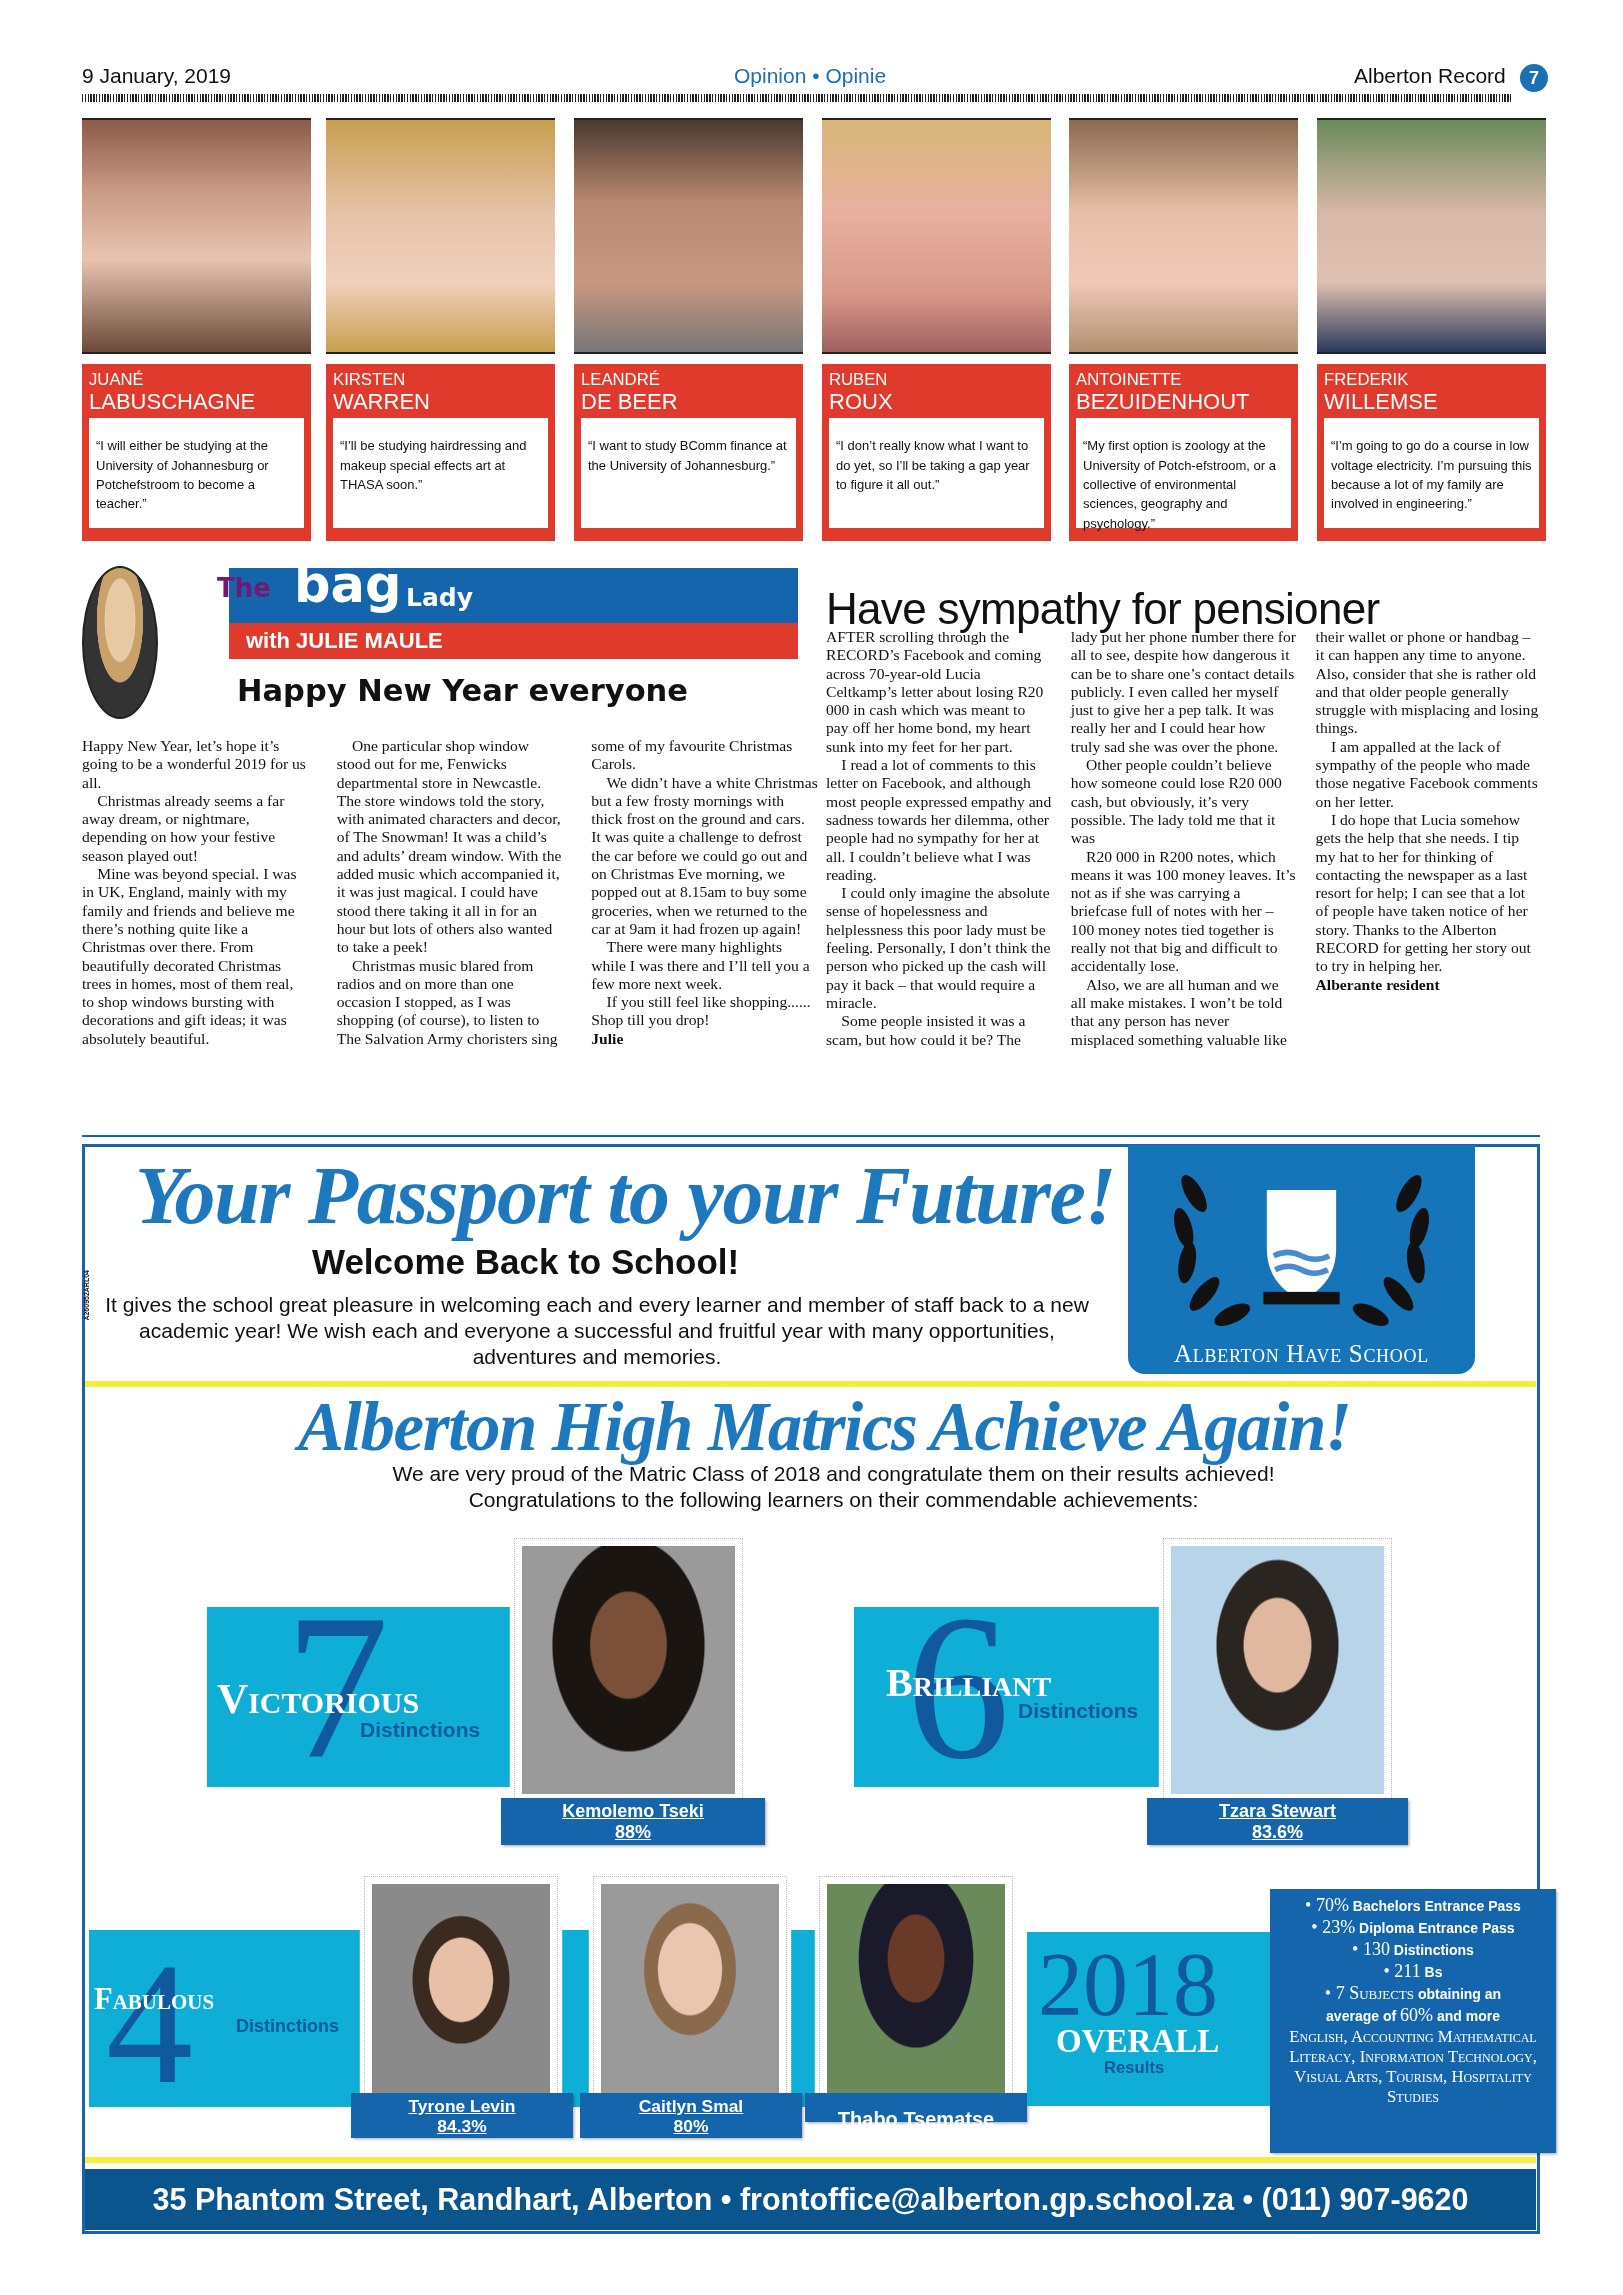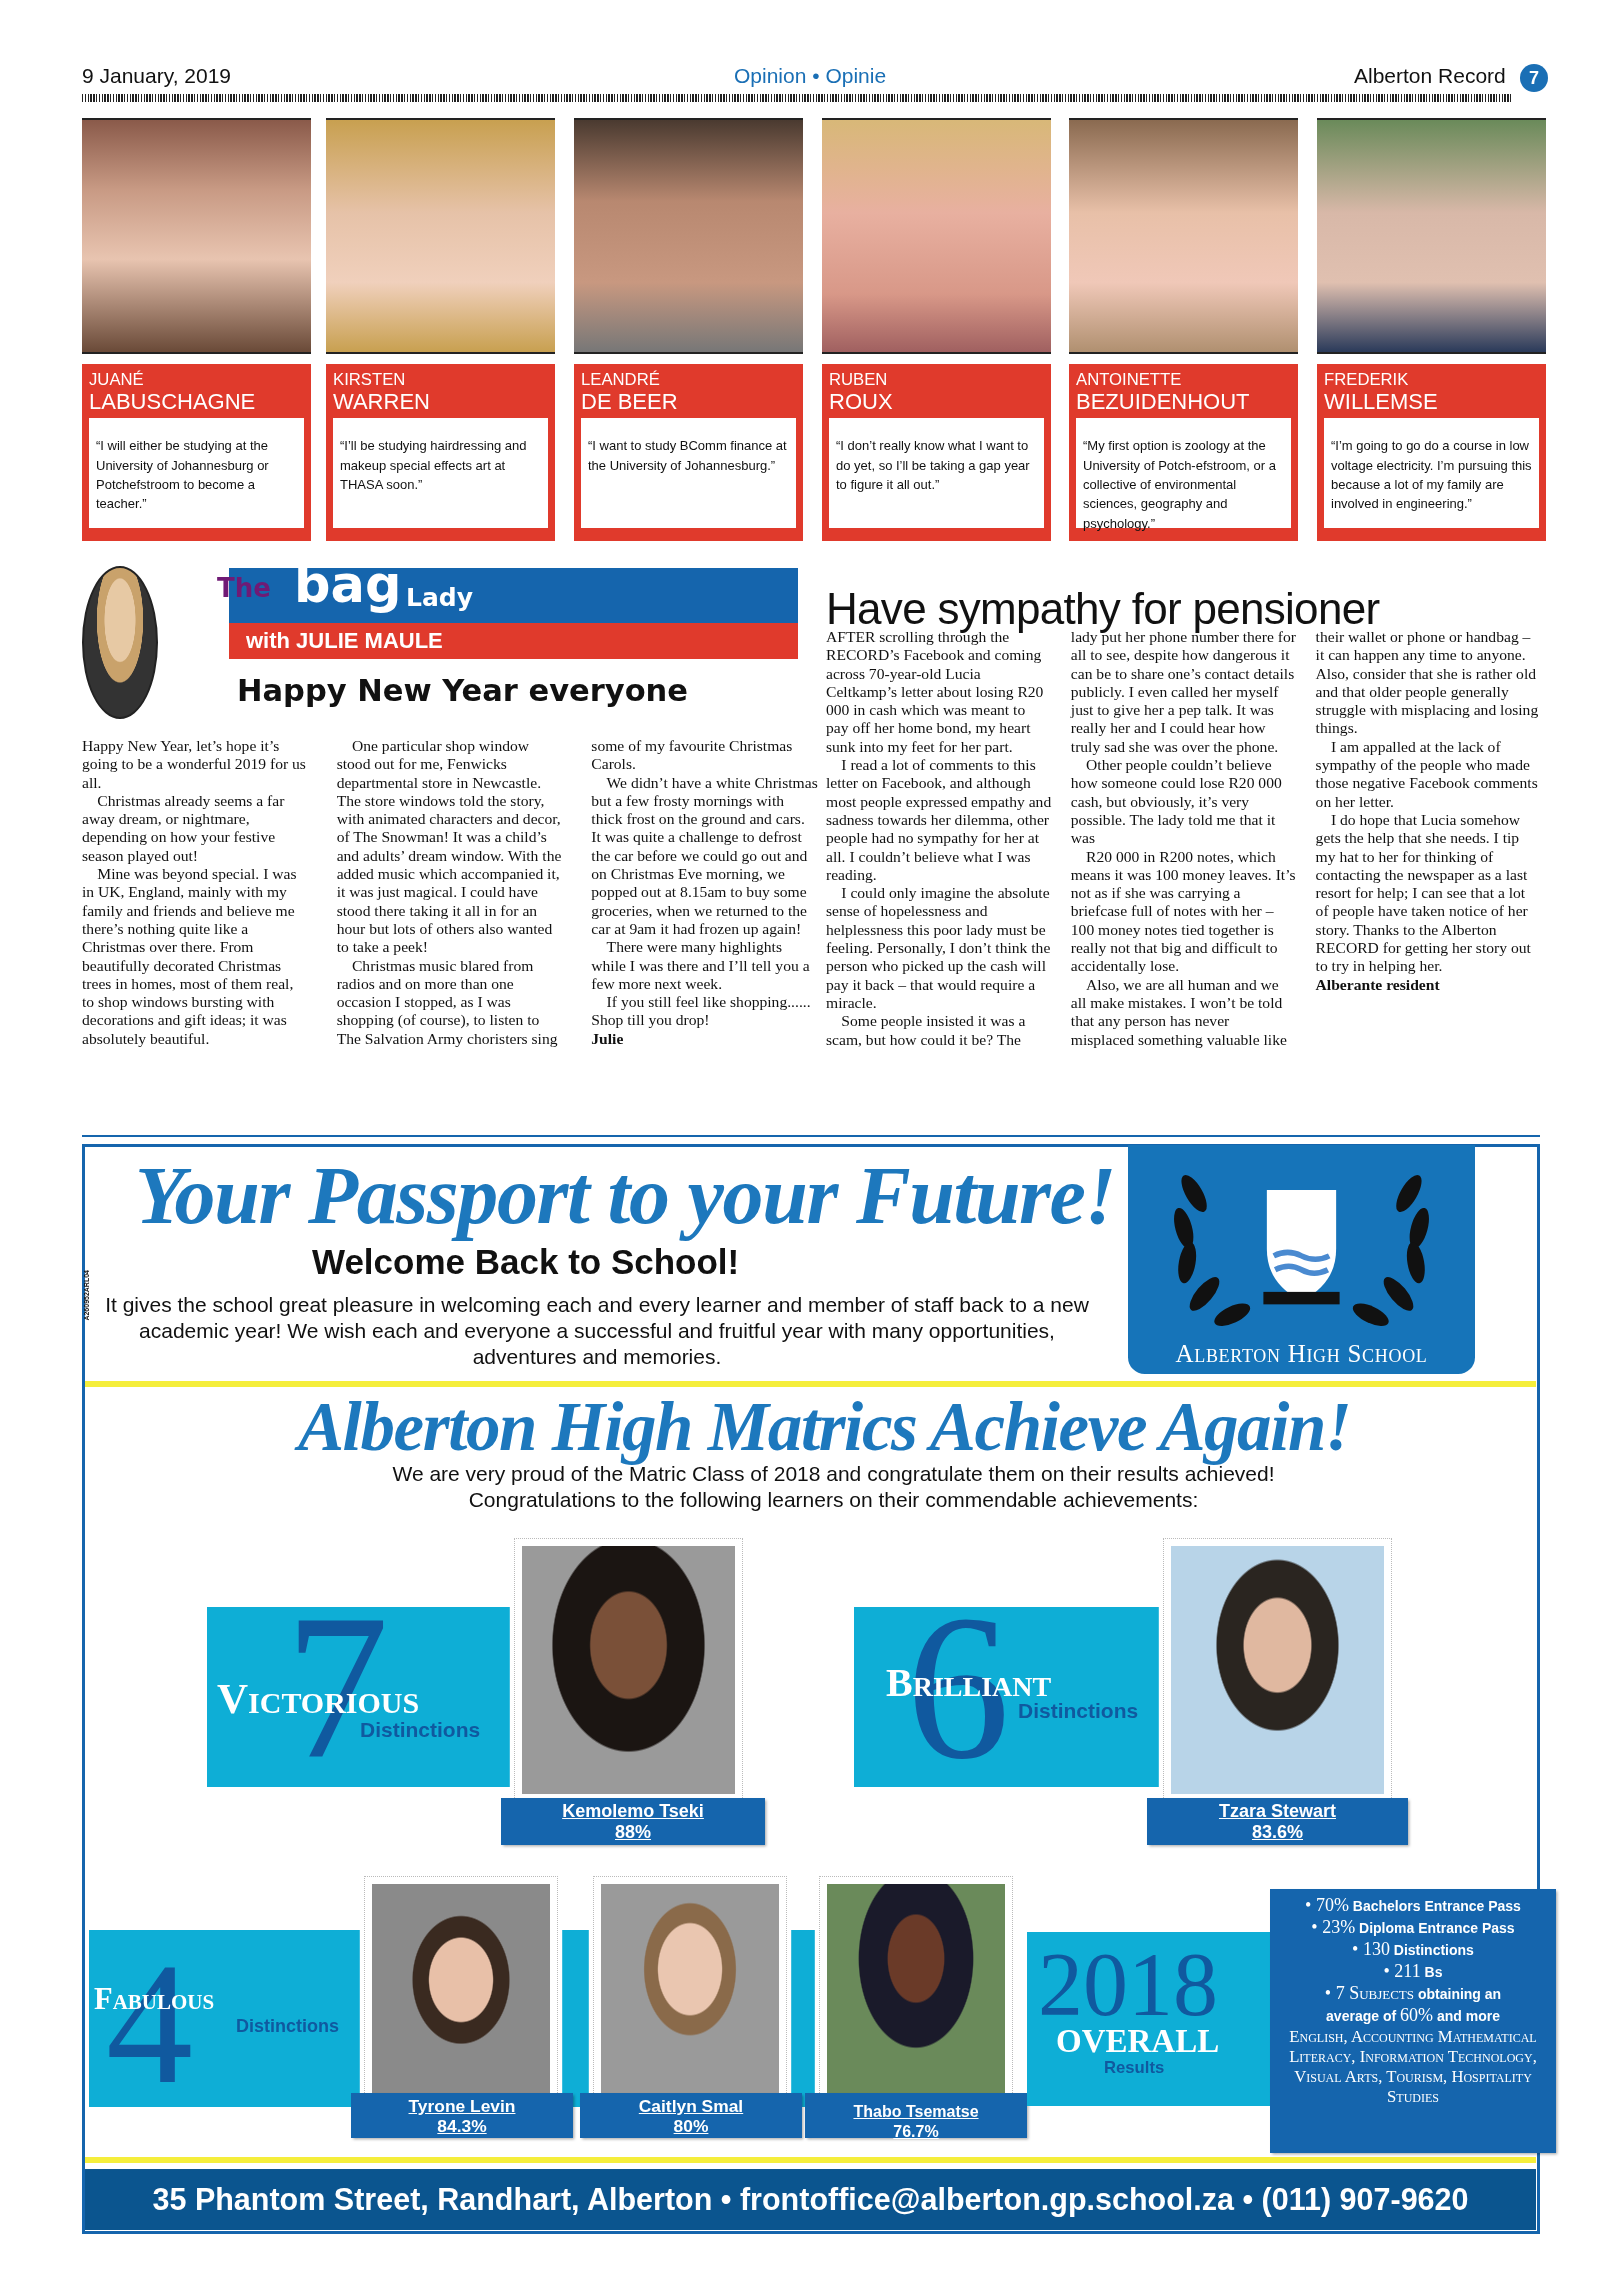--- a/index.html
+++ b/index.html
@@ -168,21 +168,21 @@
       <ellipse cx="420" cy="120" rx="12" ry="30" transform="rotate(15 420 120)"></ellipse>
       <ellipse cx="415" cy="170" rx="12" ry="30" transform="rotate(-10 415 170)"></ellipse>
       <ellipse cx="390" cy="215" rx="12" ry="30" transform="rotate(-40 390 215)"></ellipse>
       <ellipse cx="350" cy="245" rx="12" ry="28" transform="rotate(-65 350 245)"></ellipse>
     </g>
     <path d="M200 65 H300 V150 Q300 200 250 225 Q200 200 200 150 Z" fill="#fff"></path>
     <path d="M210 160 Q230 150 250 160 T290 160 M212 180 Q232 170 250 180 T288 180" stroke="#4a8ad0" stroke-width="8" fill="none"></path>
     <rect x="195" y="212" width="110" height="18" fill="#111"></rect>
   </svg>
 </div>
-<div class="abs logo-name">Alberton High School</div>
+<div class="abs logo-name">Alberton Have School</div>
 <div class="abs yellow"></div>
 <div class="abs ad-title2">Alberton High Matrics Achieve Again!</div>
 <div class="abs ad-sub">
   <div>We are very proud of the Matric Class of 2018 and congratulate them on their results achieved!</div>
   <div>Congratulations to the following learners on their commendable achievements:</div>
 </div>
 
 <div class="abs cyan" style="left:207px;top:1607px;width:309px;height:180px;"></div>
 <div class="abs big-num" style="left:285px;top:1590px;font-size:208px;line-height:194px;">7</div>
 <div class="abs cat-word" style="left:217px;top:1674px;font-size:43px;">Victorious</div>
@@ -224,21 +224,21 @@
   <div class="photo-fill" style="background:radial-gradient(ellipse at 50% 40%,#eac6b0 0 25%,#8a6a4a 26% 36%,#9a9a9a 37% 100%);"></div>
 </div>
 <div class="abs name-box" style="left:580px;top:2093px;width:222px;height:45px;font-size:17.4px;line-height:20px;padding-top:2.8px;">
   <div>Caitlyn Smal</div>
   <div>80%</div>
 </div>
 
 <div class="abs stamp" style="left:819px;top:1876px;width:194px;height:229px;">
   <div class="photo-fill" style="background:radial-gradient(ellipse at 50% 35%,#6a3a28 0 22%,#1a1a2a 23% 45%,#6a8a5a 46% 100%);"></div>
 </div>
-<div class="abs name-box" style="left:805px;top:2093px;width:222px;height:45px;font-size:16px;line-height:20px;padding-top:9px;">
+<div class="abs name-box" style="left:805px;top:2093px;width:222px;height:29px;font-size:20px;line-height:20px;padding-top:16px;">
   <div>Thabo Tsematse</div>
   <div>76.7%</div>
 </div>
 
 <div class="abs cyan" style="left:1027px;top:1932px;width:250px;height:174px;"></div>
 <div class="abs big-num" style="left:1038px;top:1940px;font-size:90px;line-height:90px;">2018</div>
 <div class="abs cat-word" style="left:1056px;top:2023px;font-size:33px;">OVERALL</div>
 <div class="abs dist" style="left:1104px;top:2058px;font-size:16.7px;">Results</div>
 
 <div class="abs stats">

